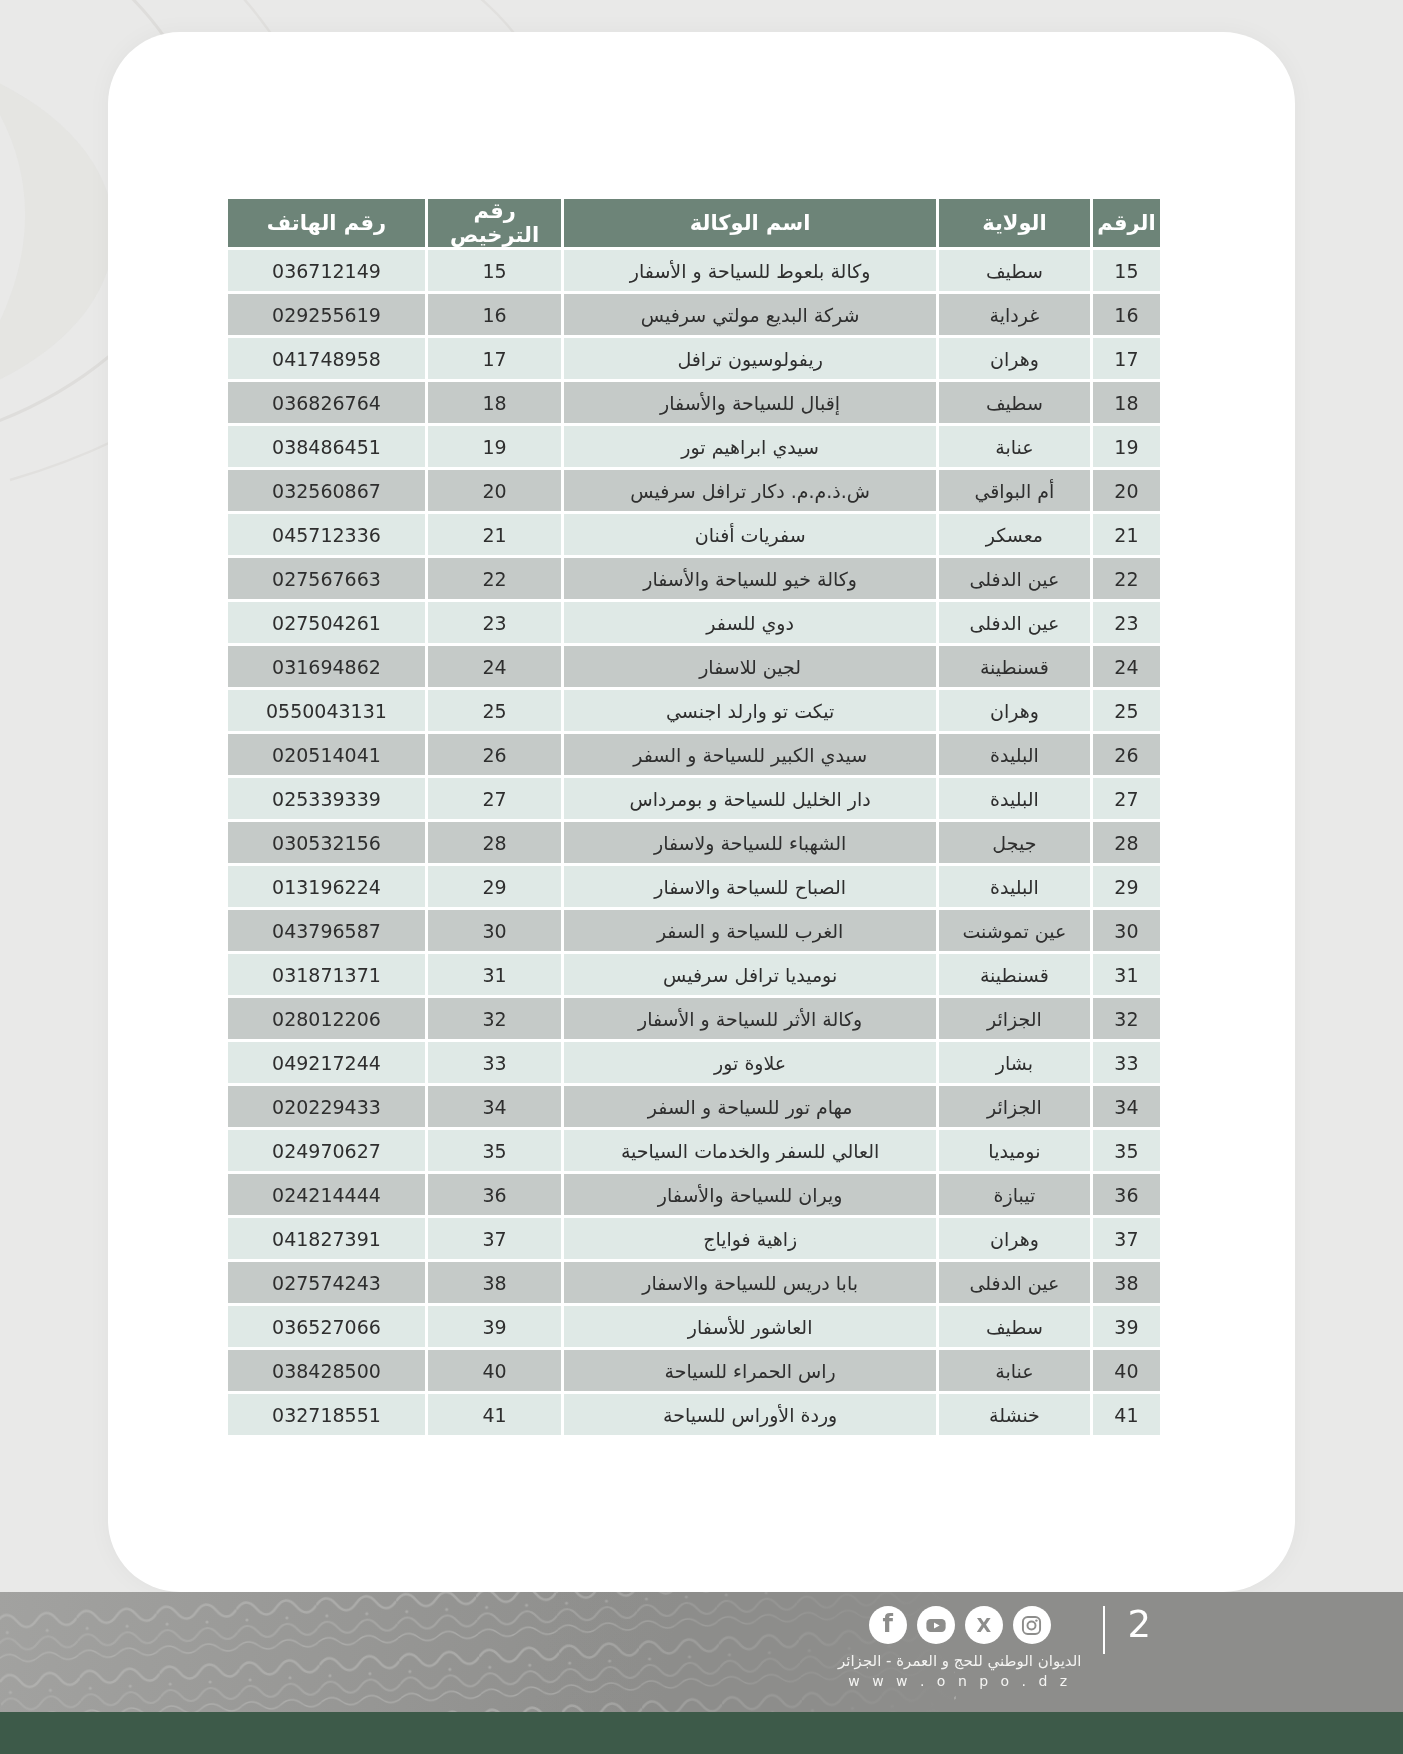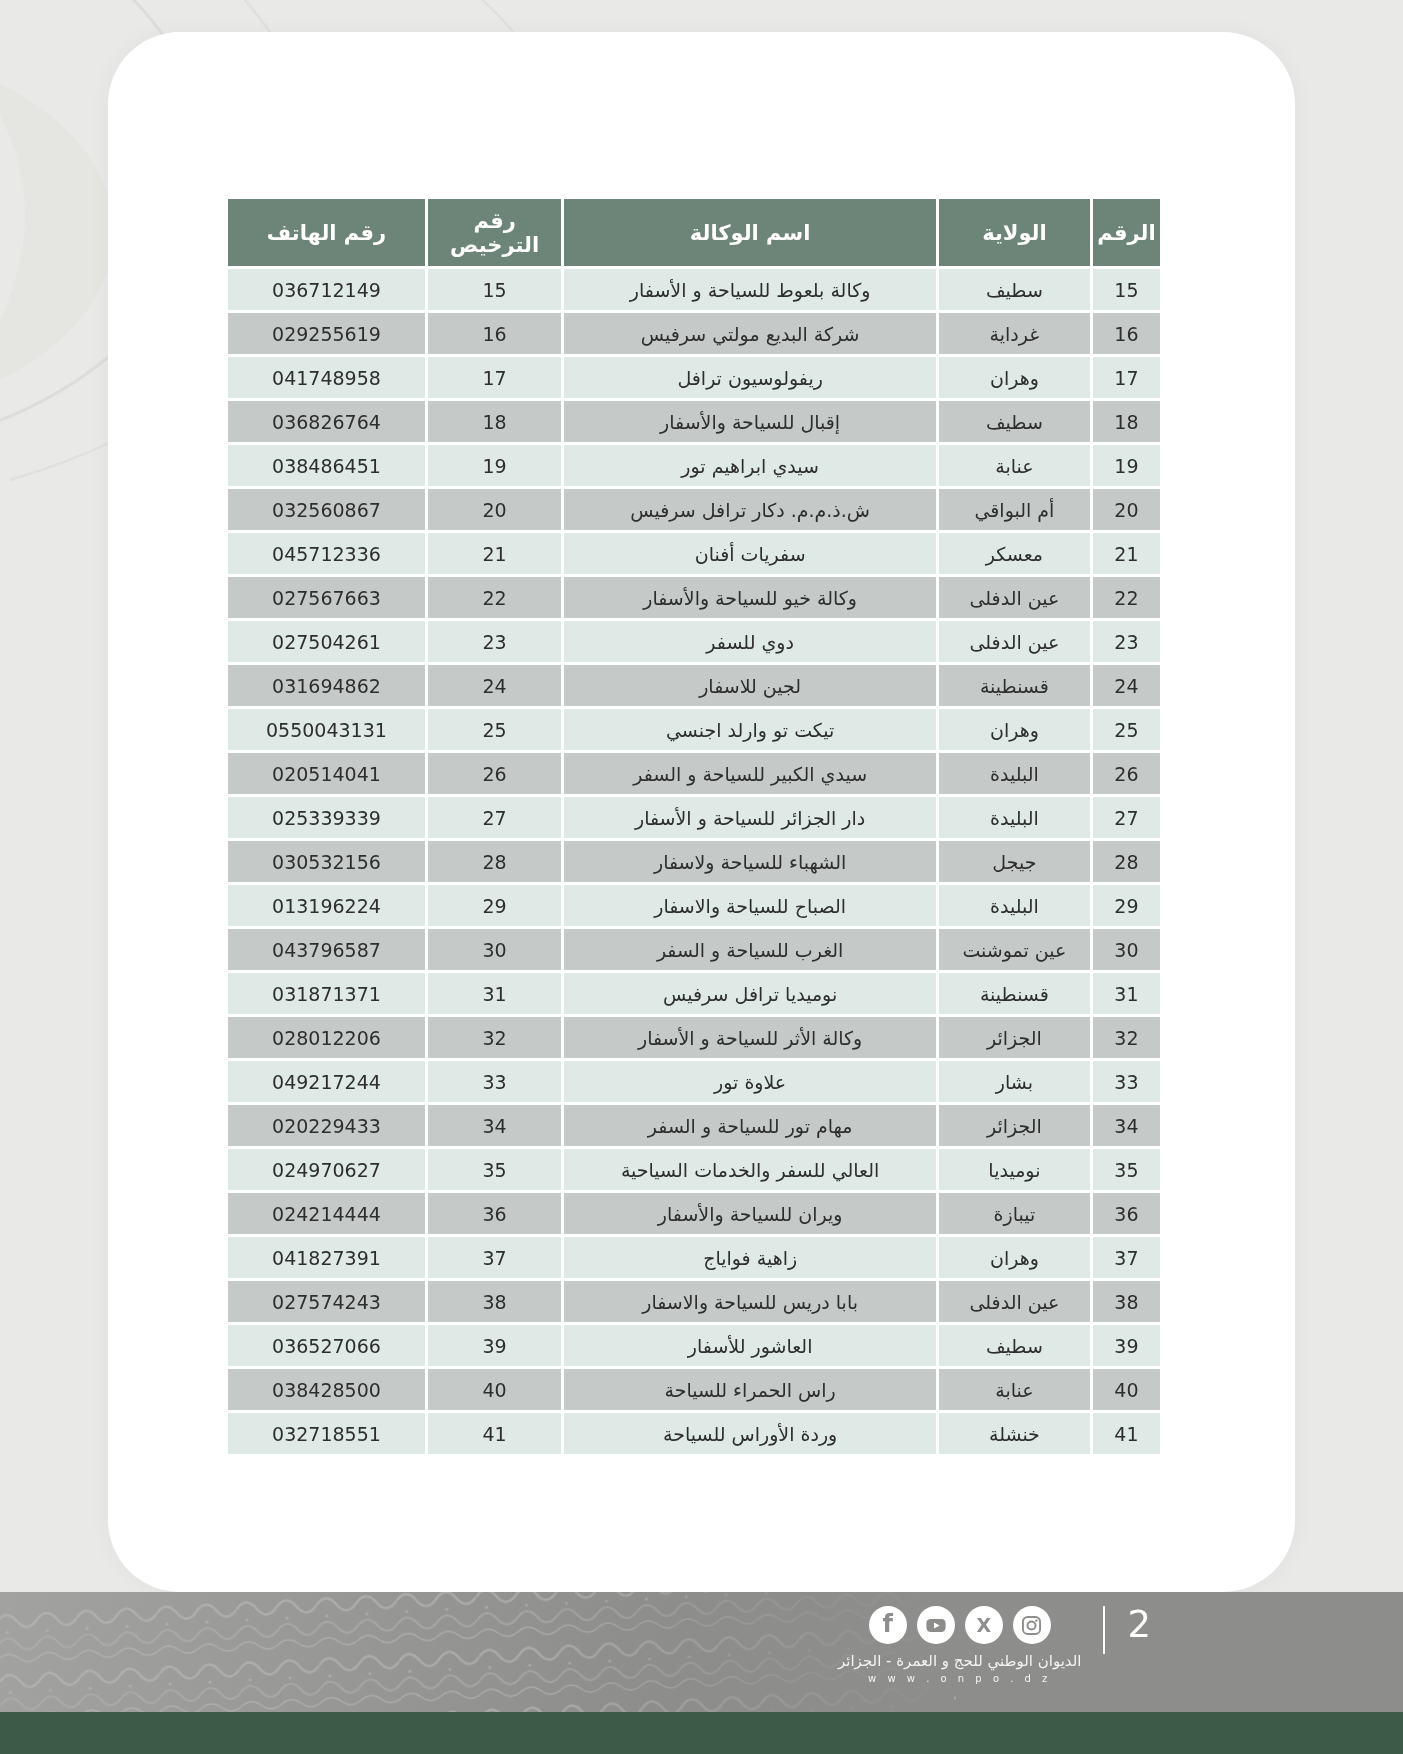--- a/index.html
+++ b/index.html
@@ -25,21 +25,21 @@
   }
   table{
     width:100%;
     border-collapse:separate;
     border-spacing:3px 3px;
     direction:rtl;
     table-layout:fixed;
   }
   th{
     background:#6d8478;color:#ffffff;
-    height:67px;font-size:21px;font-weight:bold;
+    height:48px;font-size:21px;font-weight:bold;
     vertical-align:middle;
     padding:0 4px;
   }
   td{
     height:41px;text-align:center;vertical-align:middle;
     font-size:19px;color:#2e2e2e;padding:0 6px;
     overflow:hidden;white-space:nowrap;
   }
   tr.light td{background:#dfe9e6;}
   tr.dark td{background:#c5cac8;}
@@ -61,21 +61,21 @@
   .footer-col{display:flex;flex-direction:column;align-items:center;}
   .social-row{display:flex;gap:10px;direction:ltr;}
   .social-circle{
     width:38px;height:38px;border-radius:50%;background:#ffffff;
     display:flex;align-items:center;justify-content:center;
     color:#8d8d8b;
   }
   .fb-glyph{font-size:24px;font-weight:bold;line-height:1;transform:translateY(-1px);}
   .x-glyph{font-size:19px;font-weight:900;line-height:1;}
   .org-name{direction:rtl;color:#f4f4f2;font-size:15px;font-weight:normal;margin-top:8px;white-space:nowrap;}
-  .website{color:#f4f4f2;font-size:10px;letter-spacing:4px;margin-top:3px;}
+  .website{color:#f4f4f2;font-size:14px;letter-spacing:4px;margin-top:3px;}
   .vdivider{width:2px;height:48px;background:#ffffff;margin:0 22px;align-self:flex-start;margin-top:0px;}
   .page-num{color:#ffffff;font-size:37px;line-height:38px;align-self:flex-start;}
   
   .strip{
     position:absolute;left:0;top:1712px;width:1403px;height:42px;
     background:#3d5a49;z-index:2;
   }
 </style>
 </head>
 <body>
@@ -187,21 +187,21 @@
           <tr class="dark">
             <td>26</td>
             <td>البليدة</td>
             <td>سيدي الكبير للسياحة و السفر</td>
             <td>26</td>
             <td>020514041</td>
           </tr>
           <tr class="light">
             <td>27</td>
             <td>البليدة</td>
-            <td>دار الجزائر للسياحة و الأسفار</td>
+            <td>دار الخليل للسياحة و بومرداس</td>
             <td>27</td>
             <td>025339339</td>
           </tr>
           <tr class="dark">
             <td>28</td>
             <td>جيجل</td>
             <td>الشهباء للسياحة ولاسفار</td>
             <td>28</td>
             <td>030532156</td>
           </tr>

